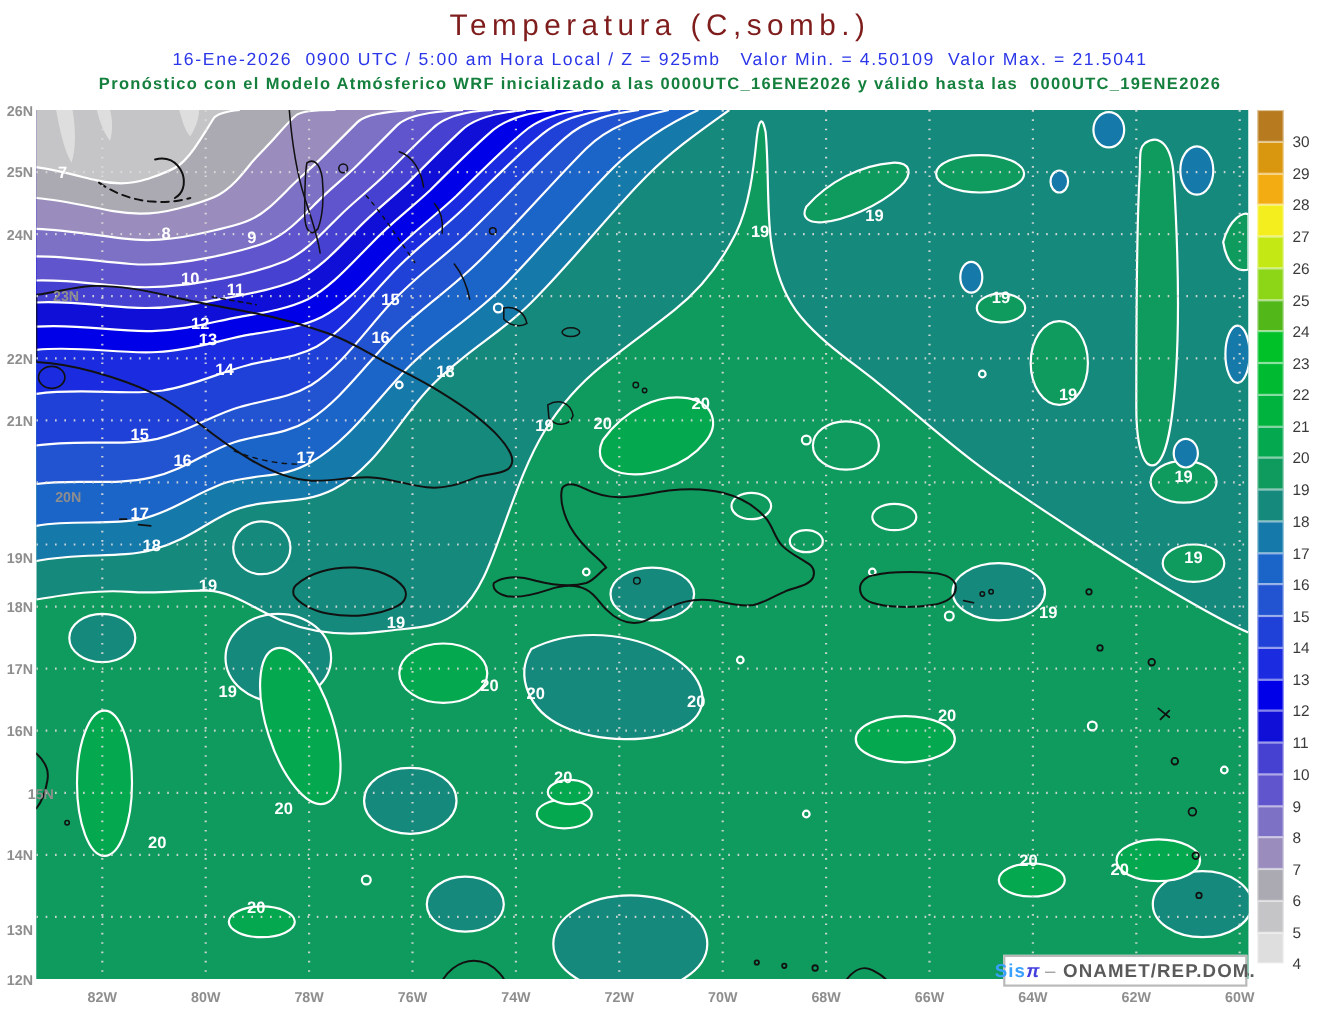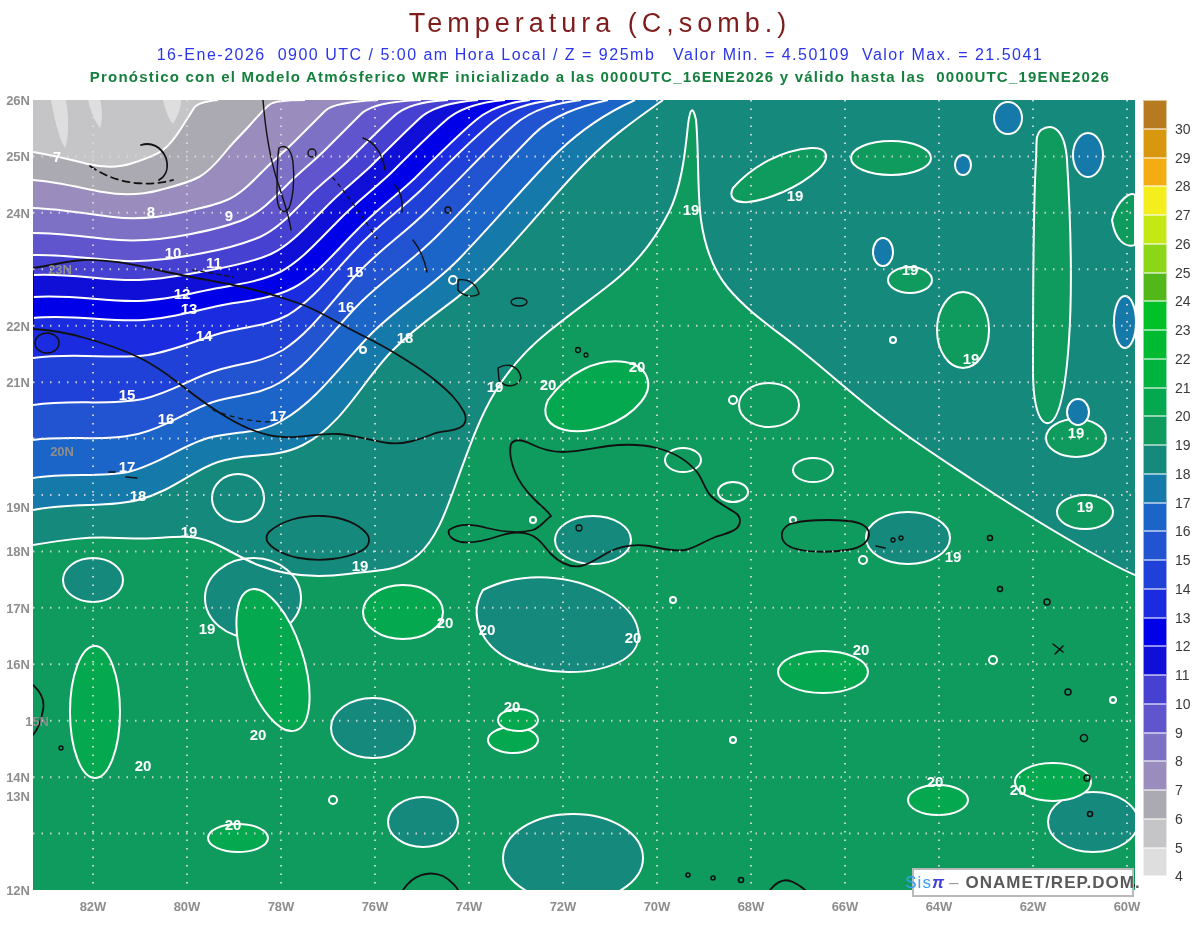--- a/index.html
+++ b/index.html
@@ -11,21 +11,21 @@
   #map-wrap{position:absolute;left:33px;top:100px;width:1102px;height:790px;}
   #map-svg{display:block;}
   .latlab{position:absolute;left:2px;width:28px;text-align:right;font-size:13px;font-weight:bold;color:#8e8e8e;}
   .lonlab{position:absolute;width:40px;text-align:center;font-size:13px;font-weight:bold;color:#8e8e8e;top:899px;}
   #colorbar{position:absolute;left:1143px;top:100px;width:24px;height:805px;}
   .cbcell{position:absolute;left:0;width:24px;box-sizing:border-box;border:0.5px solid rgba(255,255,255,.55);}
   .cblab{position:absolute;left:1175px;font-size:14px;color:#3a3a3a;}
   #watermark{position:absolute;left:912px;top:868px;width:222px;height:29px;background:#fff;
      border:2px solid #b9b9b9;box-sizing:border-box;display:flex;align-items:center;justify-content:center;
      font-size:17px;letter-spacing:1px;}
-  #watermark .wm-sis{color:#38a0ff;font-weight:normal;}
+  #watermark .wm-sis{color:#38a0ff;font-weight:bold;}
   #watermark .wm-pi{color:#4340dd;font-weight:bold;font-style:italic;margin-right:4px;}
   #watermark .wm-sep{color:#9a9a9a;margin-right:6px;}
   #watermark .wm-agency{color:#5a5a5a;font-weight:bold;}
   .clab{font-size:15px;font-weight:bold;fill:#ffffff;text-anchor:middle;font-family:"Liberation Sans",sans-serif;}
 </style>
 </head>
 <body>
 
 <div class="hdr" id="title">Temperatura (C,somb.)</div>
 <div class="hdr" id="sub1">16-Ene-2026  0900 UTC / 5:00 am Hora Local / Z = 925mb   Valor Min. = 4.50109  Valor Max. = 21.5041</div>
@@ -256,21 +256,21 @@
     <div class="latlab" style="top: 262.286px; margin-left: 42px;">23N</div>
     <div class="latlab" style="top: 318.714px;">22N</div>
     <div class="latlab" style="top: 375.143px;">21N</div>
     <div class="latlab" style="top: 444px; margin-left: 44px;">20N</div>
     <div class="latlab" style="top: 500px;">19N</div>
     <div class="latlab" style="top: 544.429px;">18N</div>
     <div class="latlab" style="top: 600.857px;">17N</div>
     <div class="latlab" style="top: 657.286px;">16N</div>
     <div class="latlab" style="top: 713.714px; margin-left: 19px;">15N</div>
     <div class="latlab" style="top: 770.143px;">14N</div>
-    <div class="latlab" style="top: 789px;">13N</div>
+    <div class="latlab" style="top: 838px;">13N</div>
     <div class="latlab" style="top: 883px;">12N</div>
   </div>
 <div id="lon-axis">
     <div class="lonlab" style="left: 73px;">82W</div>
     <div class="lonlab" style="left: 167px;">80W</div>
     <div class="lonlab" style="left: 261px;">78W</div>
     <div class="lonlab" style="left: 355px;">76W</div>
     <div class="lonlab" style="left: 449px;">74W</div>
     <div class="lonlab" style="left: 543px;">72W</div>
     <div class="lonlab" style="left: 637px;">70W</div>

